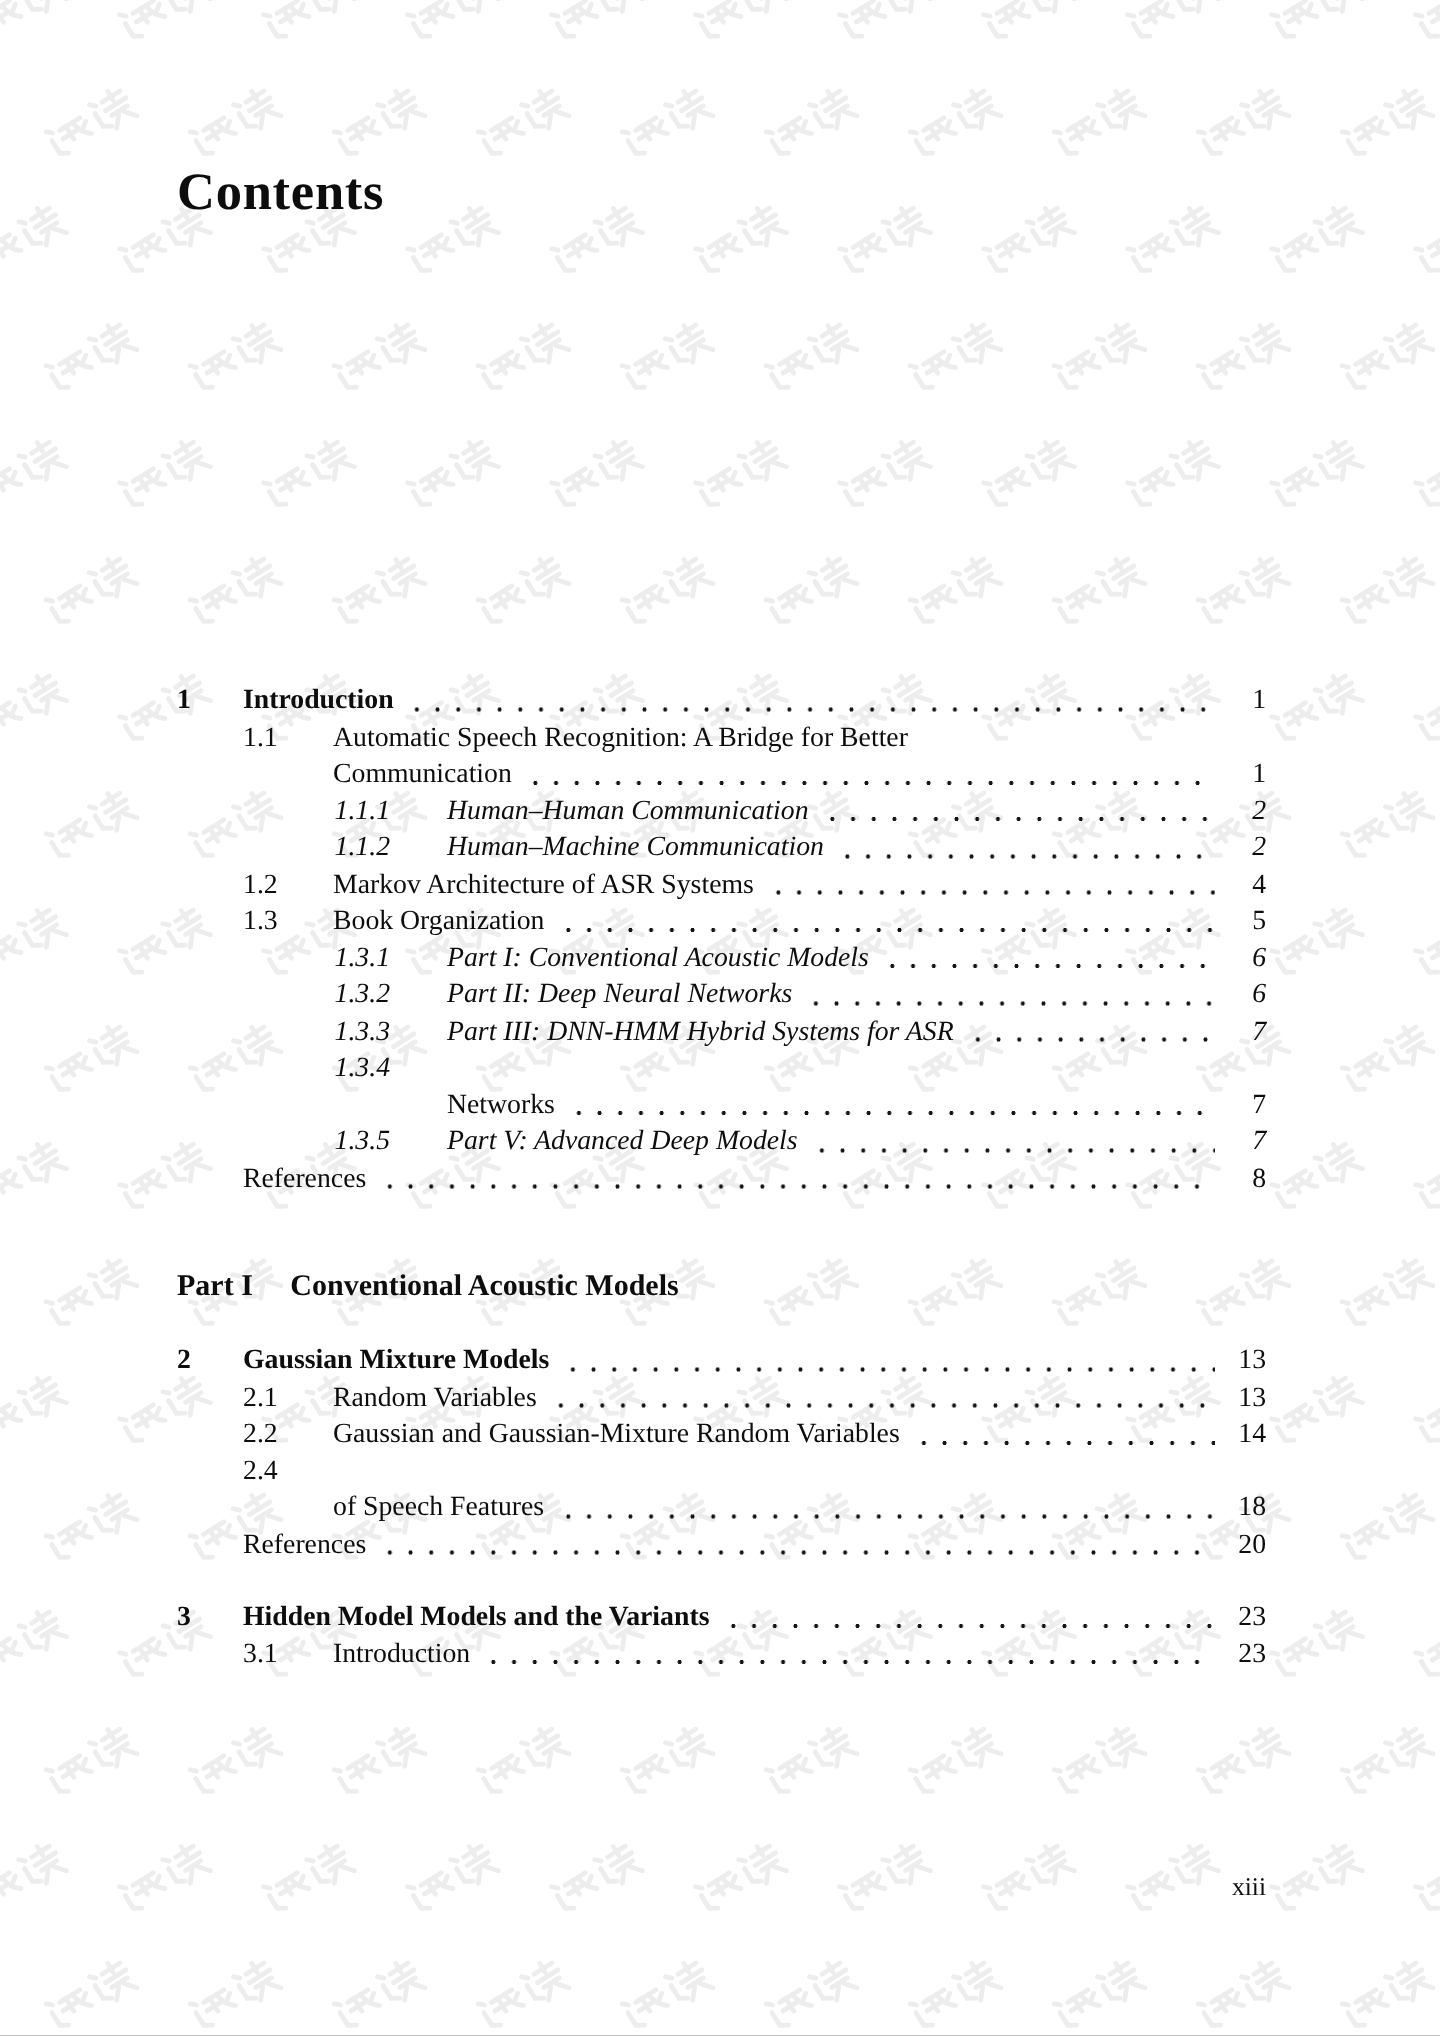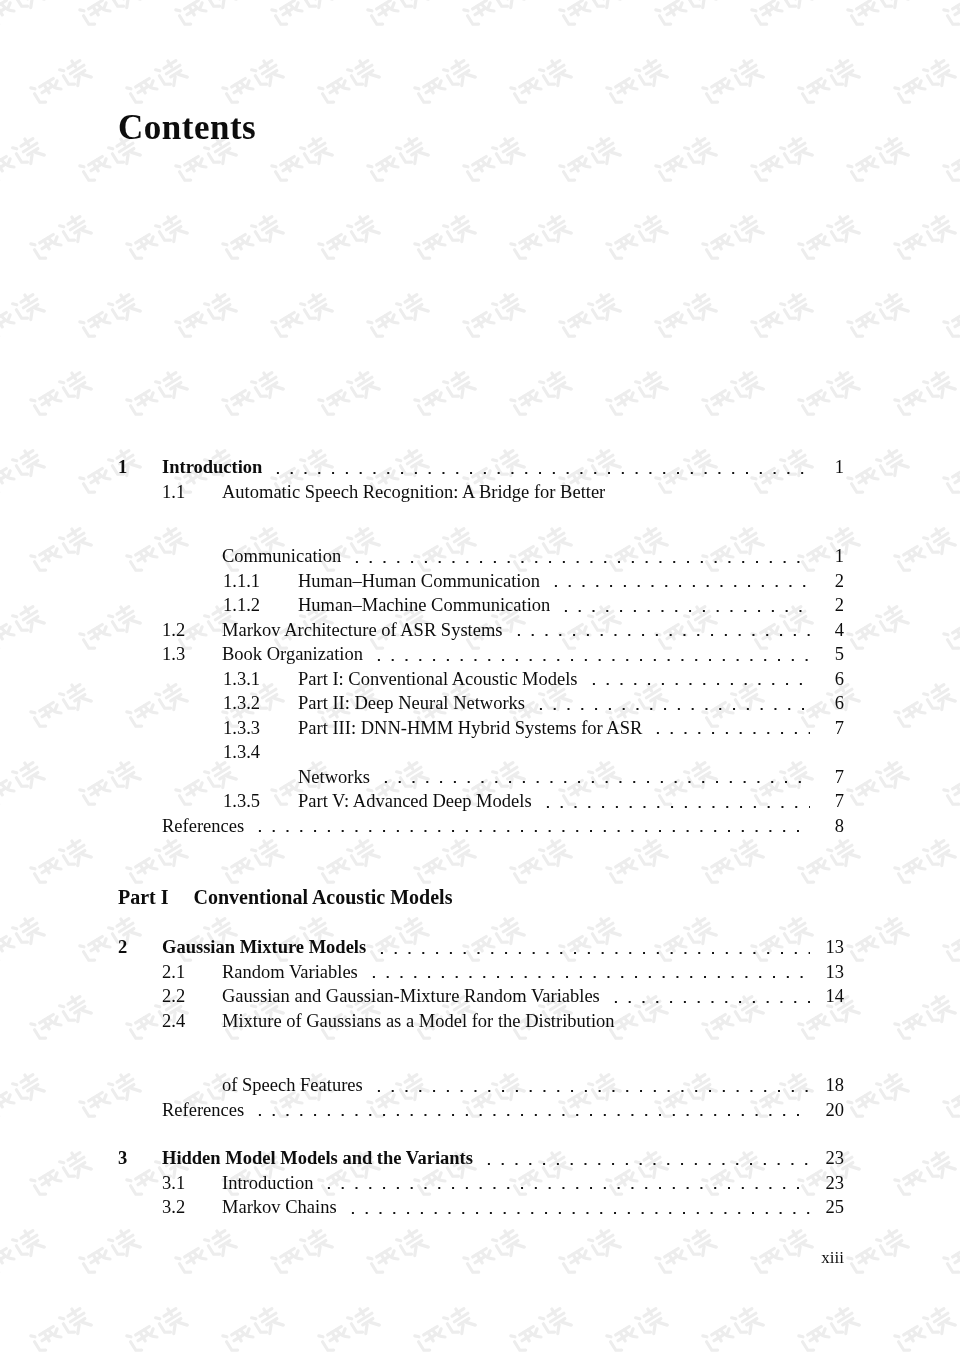--- a/index.html
+++ b/index.html
@@ -26,22 +26,22 @@
     flex:1 1 auto; min-width:0; margin-left:7px; margin-right:4px;
     background-image:radial-gradient(circle, #141414 1.25px, rgba(0,0,0,0) 1.45px);
     background-size:13.8px 4px; background-repeat:repeat-x;
     background-position:left 2px bottom 5px;
   }
   .page { flex:0 0 30px; text-align:right; }
   .no-tail .leader { background:none; }
   .lv-chapter .num { width:44px; font-weight:bold; }
   .lv-chapter .title { font-weight:bold; }
   .lv-section { padding-left:44px; } .lv-section .num { width:60px; }
-  .lv-subsection { padding-left:105px; } .lv-subsection .num { width:75px; }
-  .lv-section-cont { padding-left:104px;margin-top:40px; }
+  .lv-subsection { padding-left:105px;font-style:italic; } .lv-subsection .num { width:75px; }
+  .lv-section-cont { padding-left:104px; }
   .lv-subsection-cont { padding-left:180px; }
   .lv-references { padding-left:44px; }
   
   .part-heading {
     display:flex; gap:25px; margin-top:46px; margin-bottom:0;
     font-size:20px; font-weight:bold; line-height:27px;
   }
   #block2 { margin-top:24px; }
   #block3 { margin-top:24px; }
   
@@ -1133,21 +1133,20 @@
           <span class="page">13</span>
         </div>
         <div class="row lv-section">
           <span class="num">2.2</span>
           <span class="title">Gaussian and Gaussian-Mixture Random Variables</span>
           <span class="leader"></span>
           <span class="page">14</span>
         </div>
         <div class="row lv-section no-tail">
           <span class="num">2.4</span>
-          <span class="title">Mixture of Gaussians as a Model for the Distribution</span>
           <span class="leader"></span>
           <span class="page"></span>
         </div>
         <div class="row lv-section-cont">
           <span class="title">of Speech Features</span>
           <span class="leader"></span>
           <span class="page">18</span>
         </div>
         <div class="row lv-references">
           <span class="title">References</span>
@@ -1160,25 +1159,19 @@
           <span class="num">3</span>
           <span class="title">Hidden Model Models and the Variants</span>
           <span class="leader"></span>
           <span class="page">23</span>
         </div>
         <div class="row lv-section">
           <span class="num">3.1</span>
           <span class="title">Introduction</span>
           <span class="leader"></span>
           <span class="page">23</span>
-        </div>
-        <div class="row lv-section">
-          <span class="num">3.2</span>
-          <span class="title">Markov Chains</span>
-          <span class="leader"></span>
-          <span class="page">25</span>
         </div>
       </div>
   </div>
 
   <div class="footer">xiii</div>
 
 </div>
 
 </body></html>

